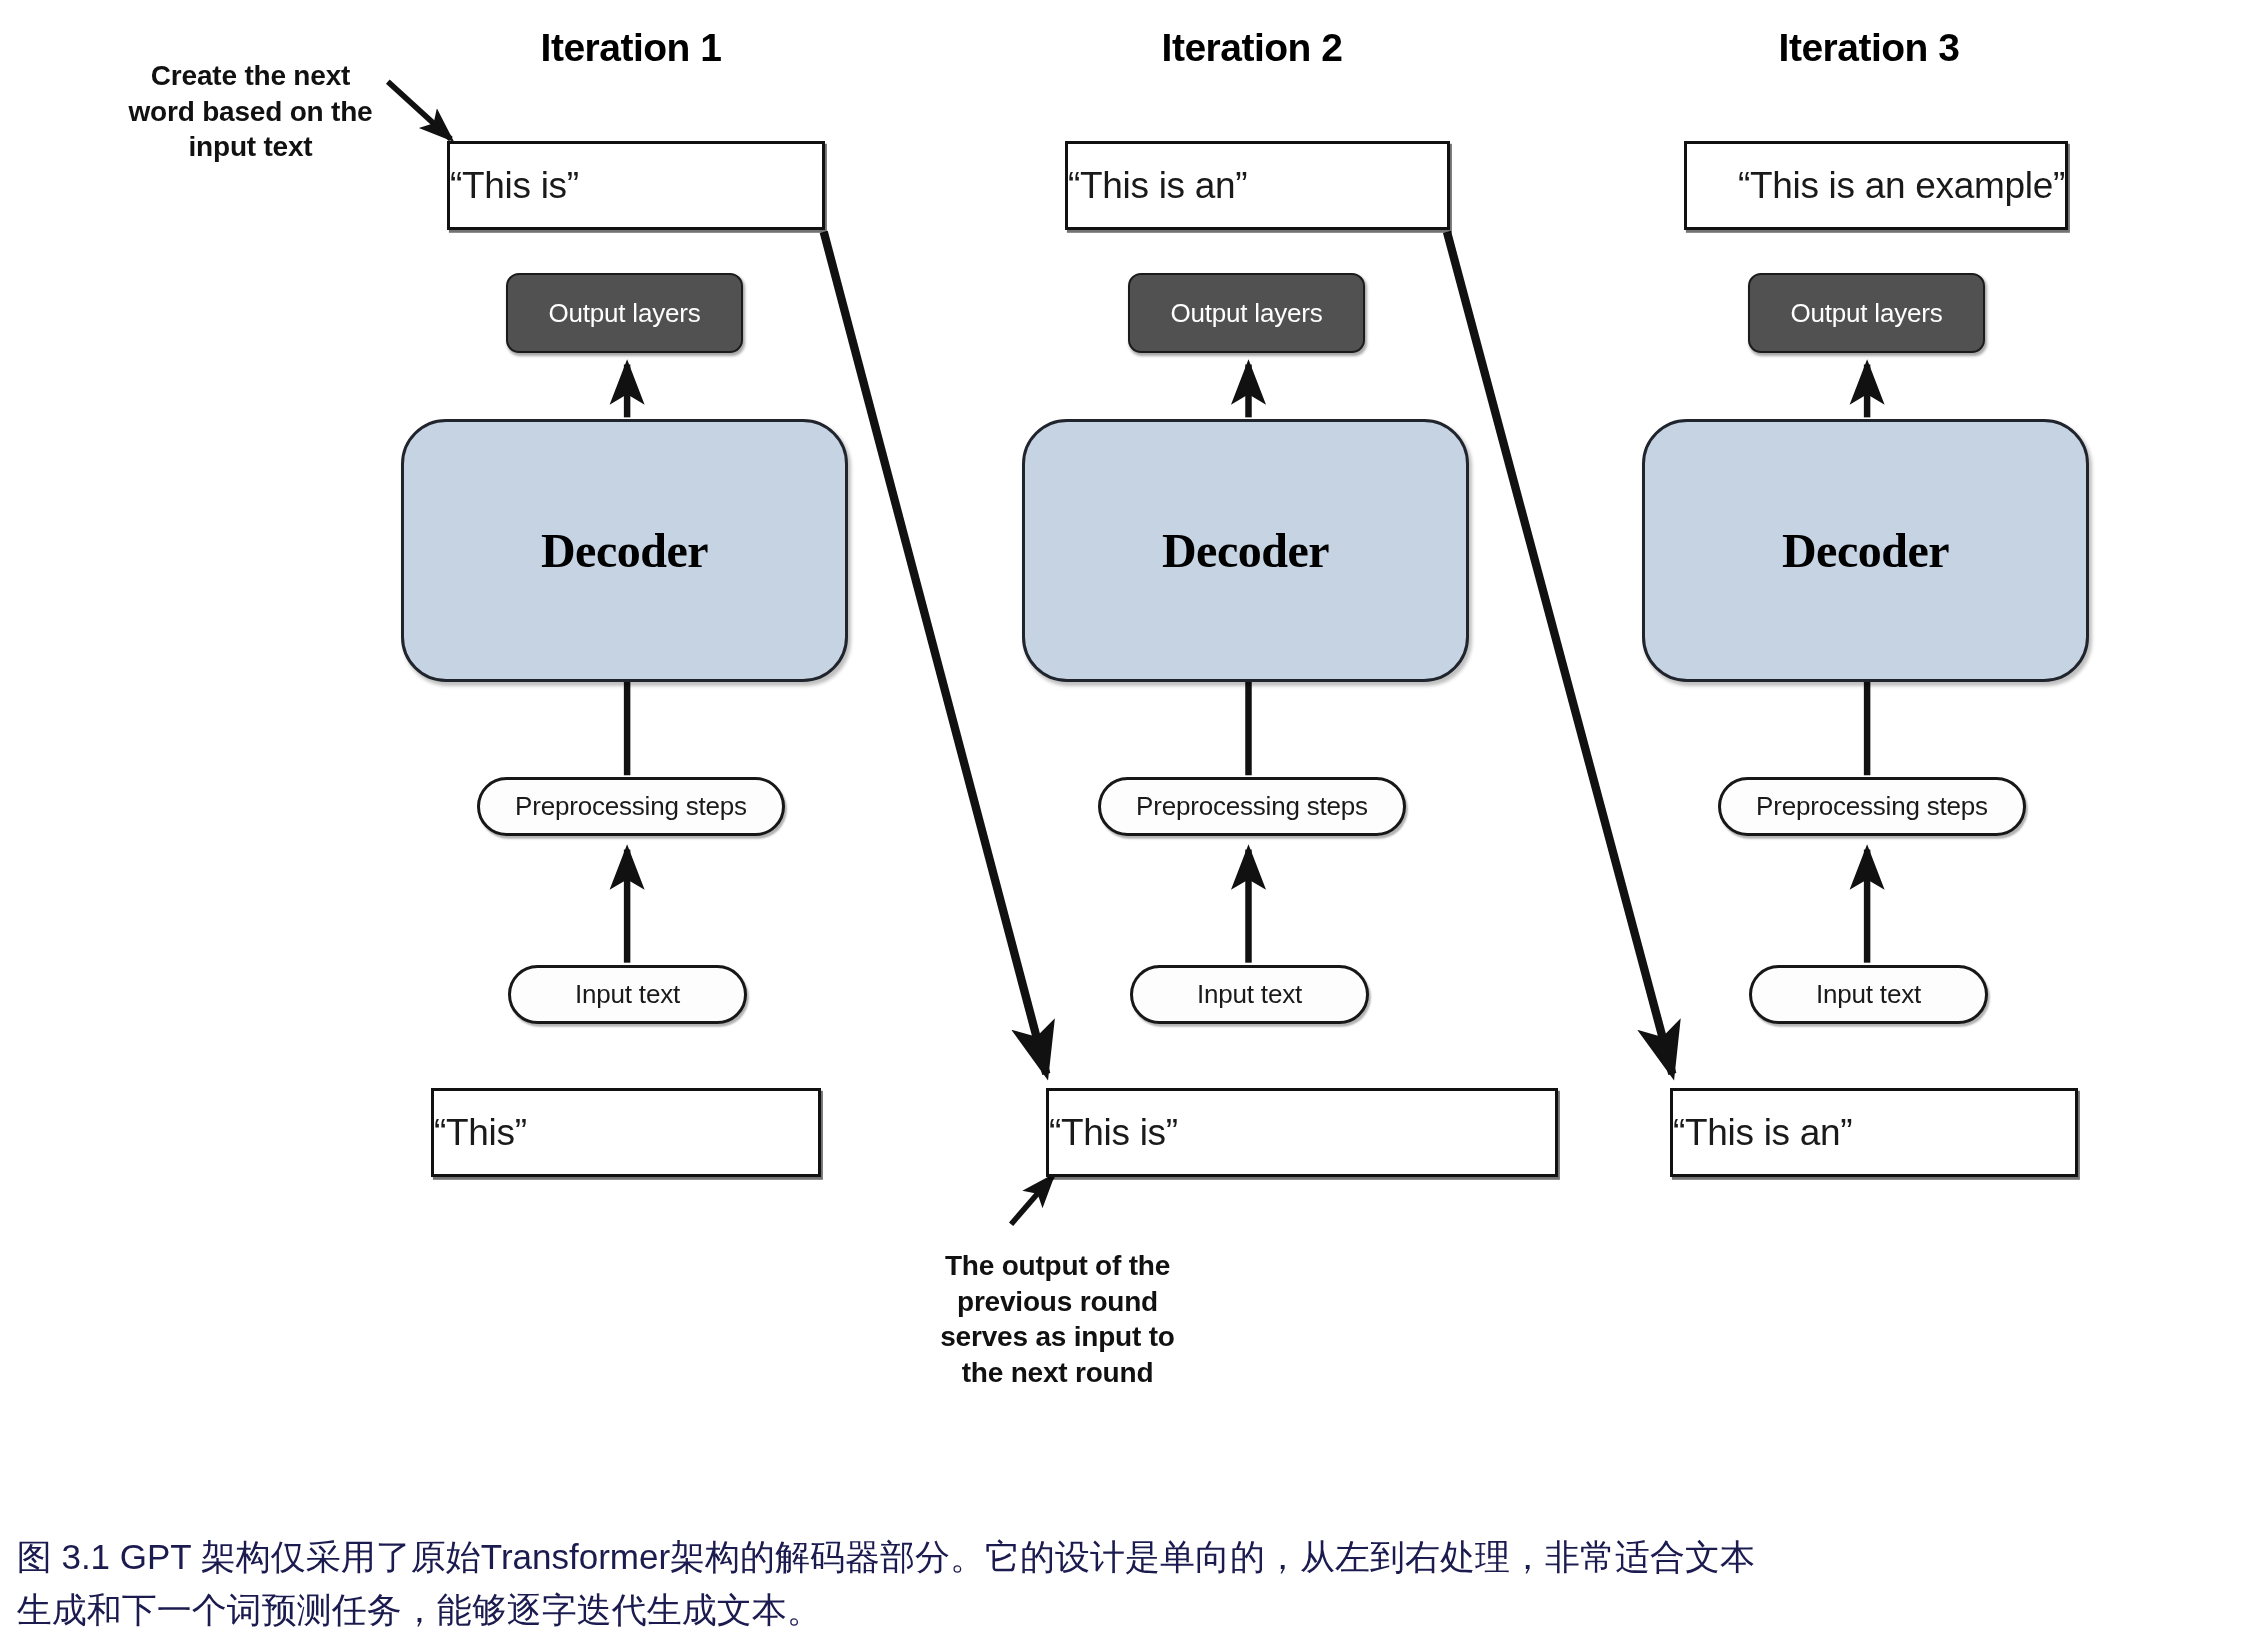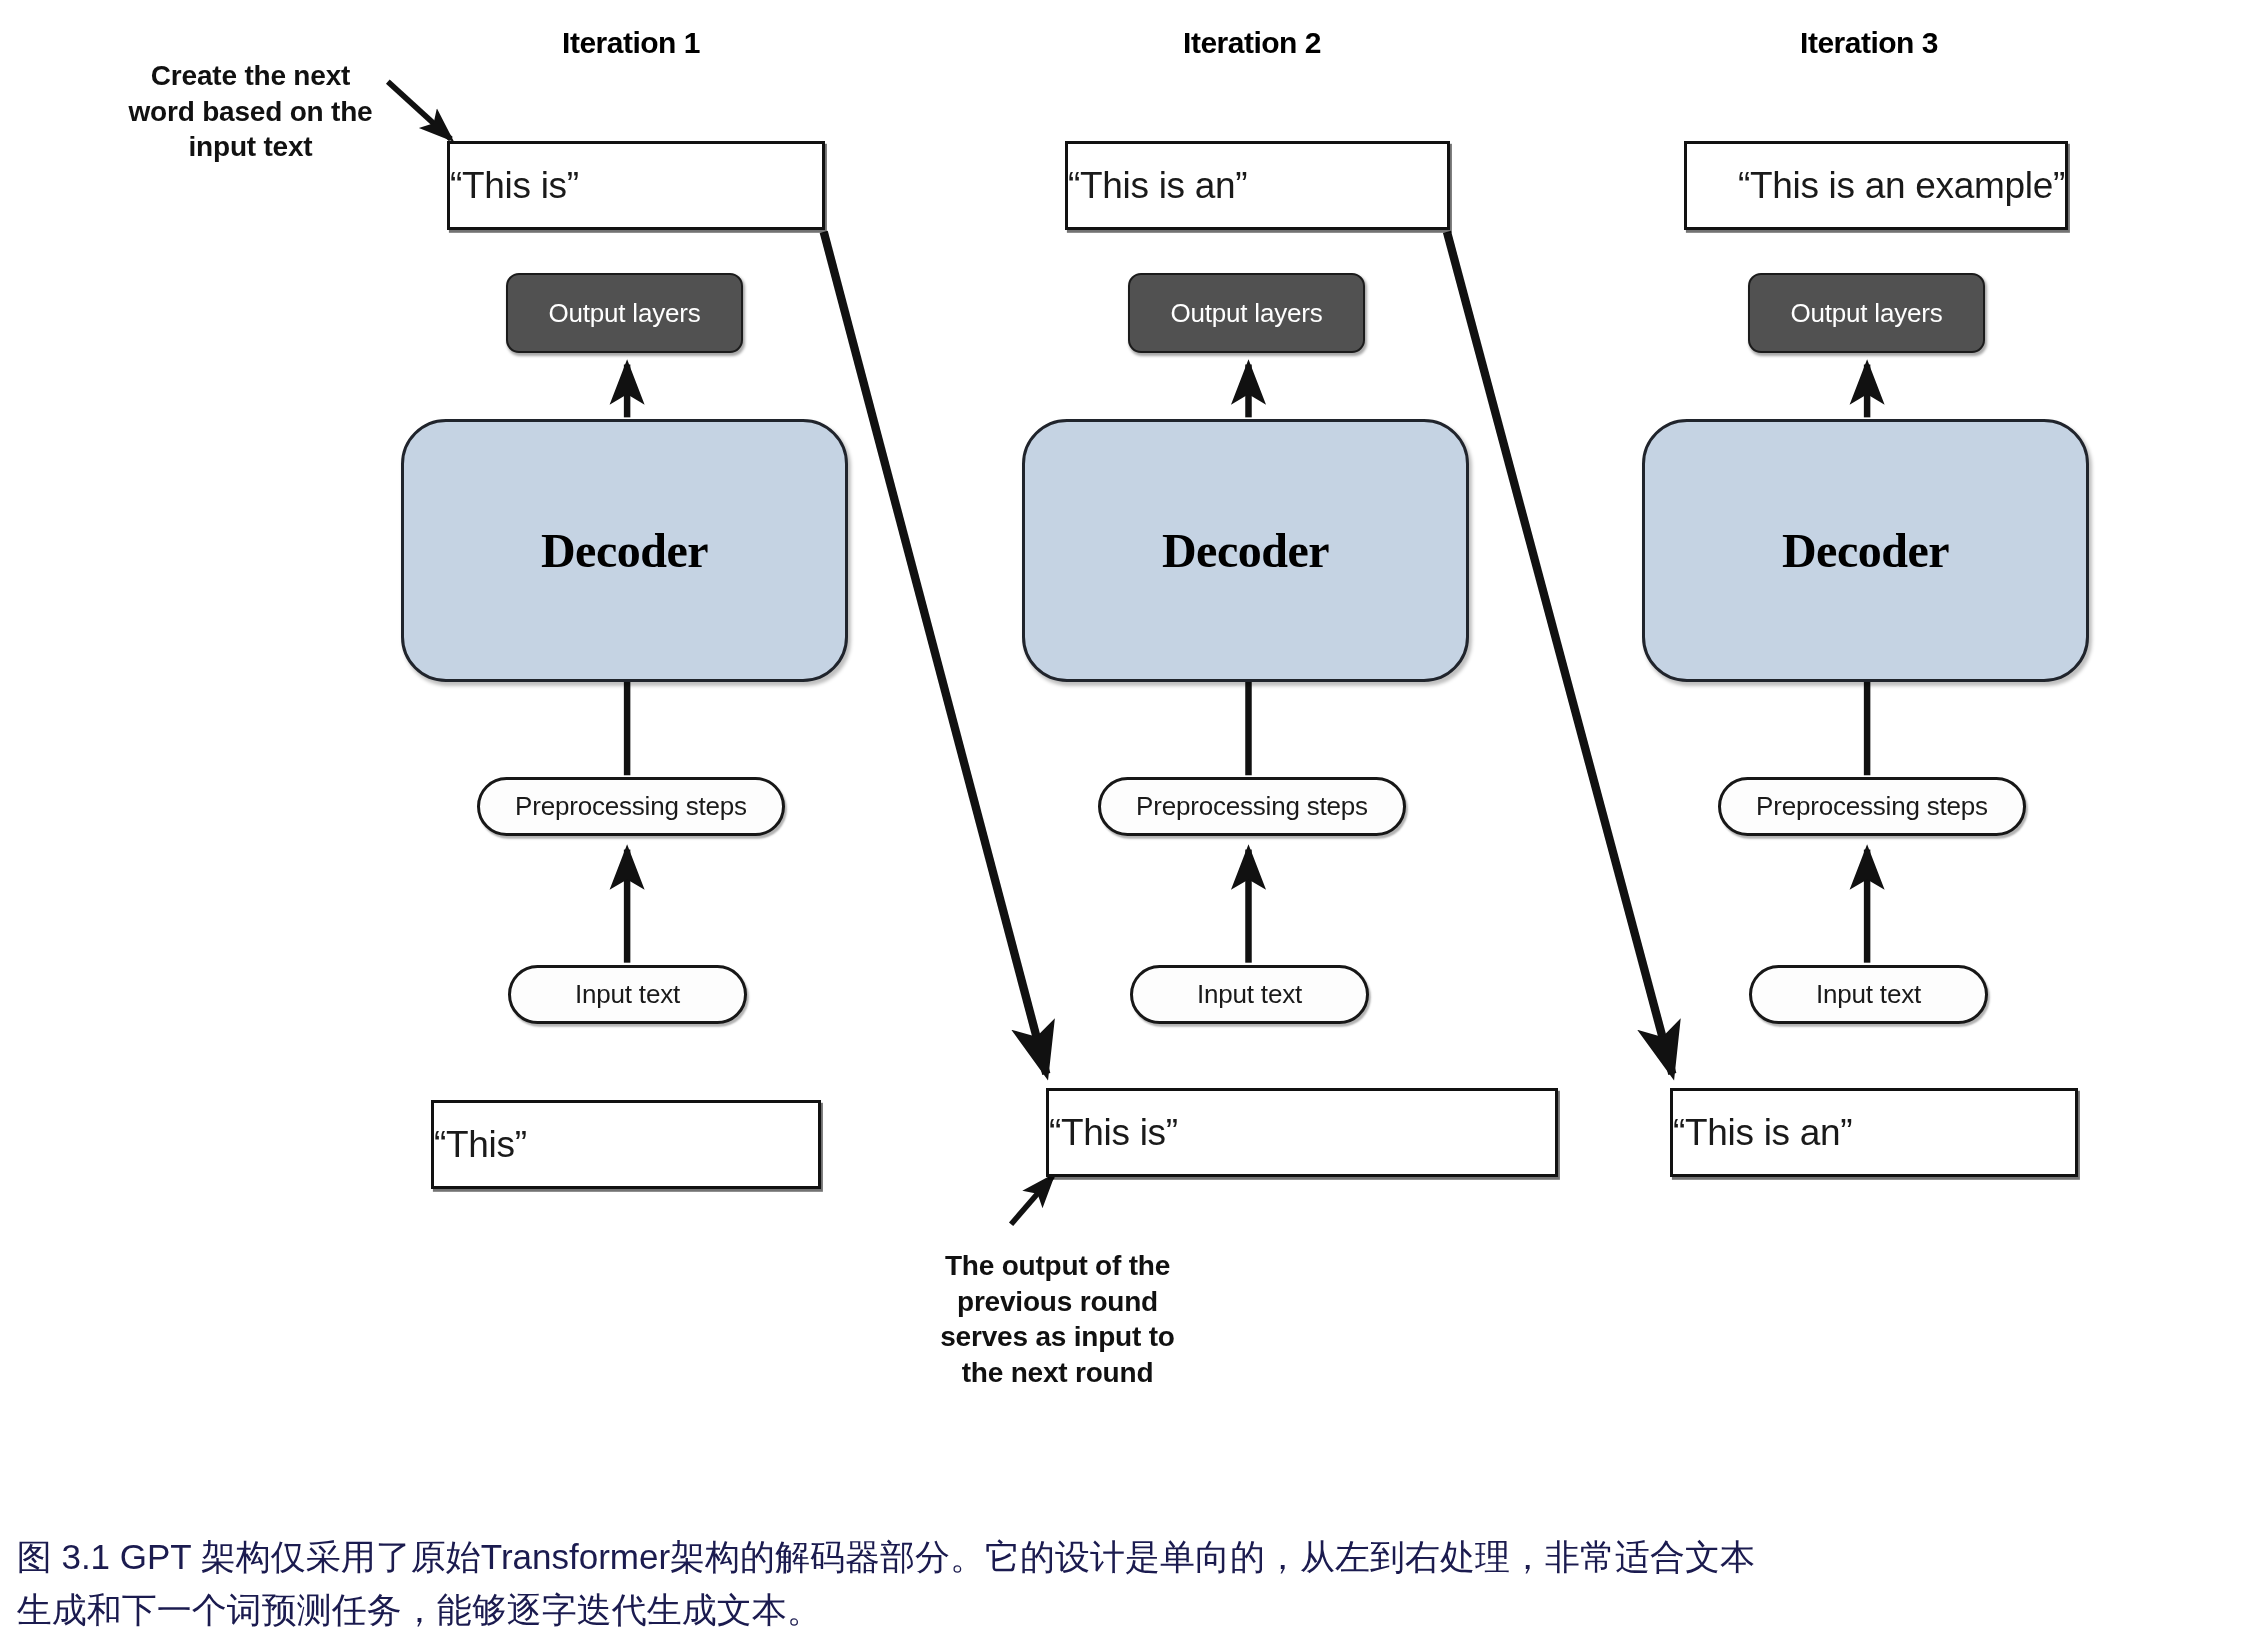--- a/index.html
+++ b/index.html
@@ -9,21 +9,21 @@
     font-family: "Liberation Sans", sans-serif;
     overflow: hidden;
   }
   #root { position: relative; width: 2254px; height: 1649px; }
 
   .abs { position: absolute; }
 
   
   .iter-title {
     font-weight: bold;
-    font-size: 30px;
+    font-size: 39px;
     color: #000;
     letter-spacing: -0.5px;
     text-align: center;
     white-space: nowrap;
   }
 
   
   .rect-box {
     border: 3.7px solid #111;
     background: #fff;
@@ -193,21 +193,21 @@
   </div>
 
   <div class="abs pill-box" style="left:477px; top:777px; width:308px; height:59px;">
     <span>Preprocessing steps</span>
   </div>
 
   <div class="abs pill-box" style="left:508px; top:965px; width:239px; height:59px;">
     <span>Input text</span>
   </div>
 
-  <div class="abs rect-box" style="left:431px; top:1088px; width:390px; height:89px;margin-top:12px;">
+  <div class="abs rect-box" style="left:431px; top:1088px; width:390px; height:89px;">
     <span>“This”</span>
   </div>
 
   <div class="abs rect-box" style="left:1065px; top:141px; width:385px; height:89px;">
     <span>“This is an”</span>
   </div>
 
   <div class="abs output-layers" style="left:1128px; top:273px; width:237px; height:80px;">
     <span>Output layers</span>
   </div>

